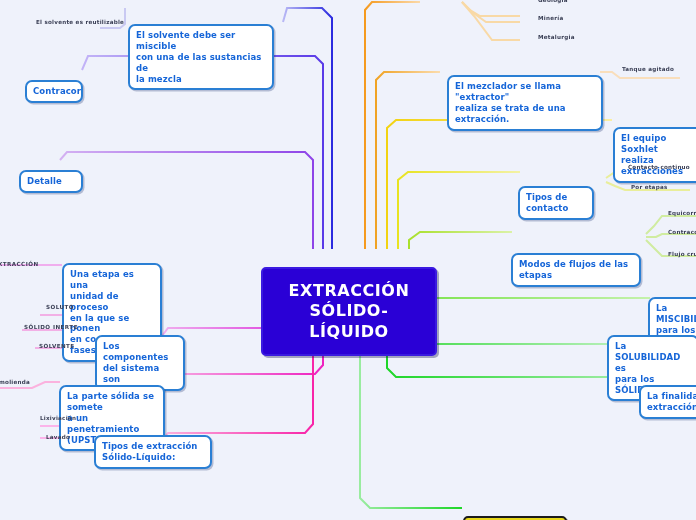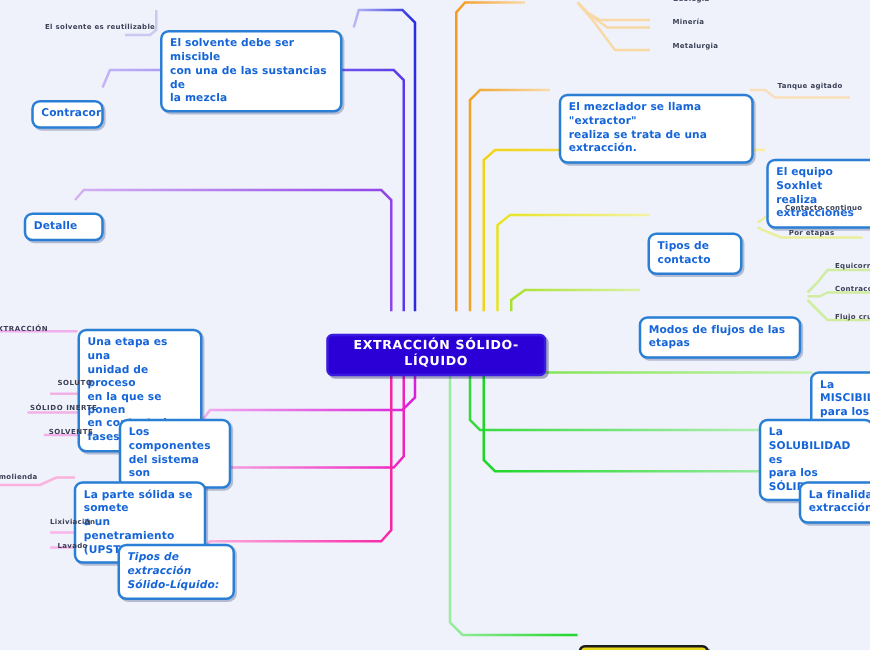--- a/index.html
+++ b/index.html
@@ -25,24 +25,24 @@
     line-height:1.28;
     padding:4px 6px;
     box-shadow:1.5px 1.5px 0 rgba(40,60,120,.30);
     letter-spacing:.1px;
     margin-top:19px;
   }
   .node.center{
     background:#2a00d6;
     border:2px solid #3a1ae0;
     color:#ffffff;
-    font-size:10px;
+    font-size:16px;
     letter-spacing:.55px;
     border-radius:5px;
-    padding:2px 10px;
+    padding:12px 10px;
     text-align:center;
     box-shadow:2px 2px 0 rgba(20,20,80,.35);
   }
   .node.author{
     background:#e8d81a;
     border:2px solid #1b1b1b;
     color:#111111;
     font-size:8.5px;
     border-radius:5px;
     box-shadow:2px 2px 0 rgba(0,0,0,.45);
@@ -209,21 +209,21 @@
     <div>Los componentes</div>
     <div>del sistema son</div>
   </div>
 
   <div class="node" style="left:59px;top:366px;width:106px;">
     <div>La parte sólida se somete</div>
     <div>a un penetramiento</div>
     <div>(UPSTREAM)</div>
   </div>
 
-  <div class="node" style="left:94px;top:416px;width:94px;font-style:italic;">
+  <div class="node" style="left:94px;top:416px;width:118px;">
     <div>Tipos de extracción</div>
     <div>Sólido-Líquido:</div>
   </div>
 
   <div class="node" style="left:447px;top:56px;width:156px;">
     <div>El mezclador se llama "extractor"</div>
     <div>realiza se trata de una extracción.</div>
   </div>
 
   <div class="node" style="left:613px;top:108px;width:95px;">

